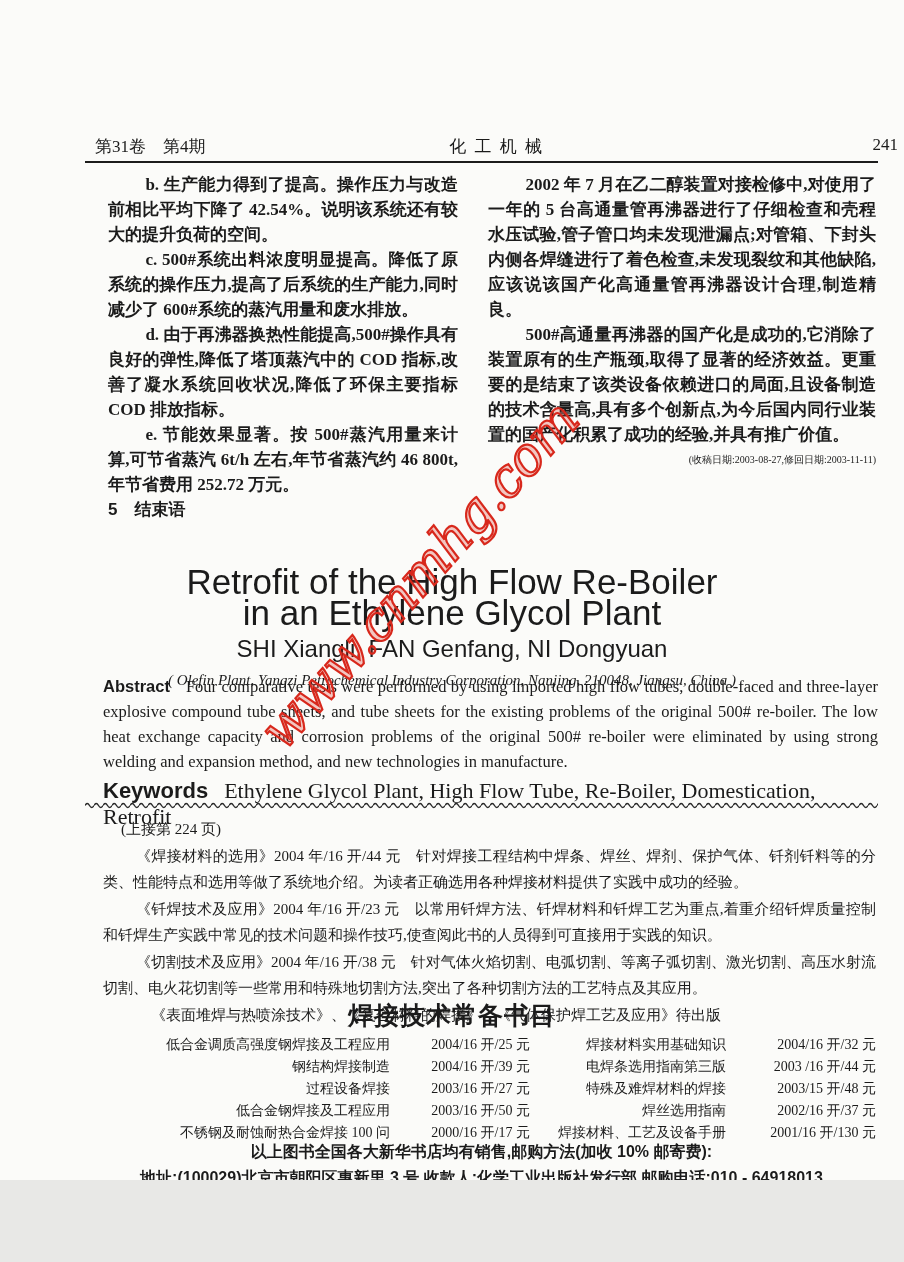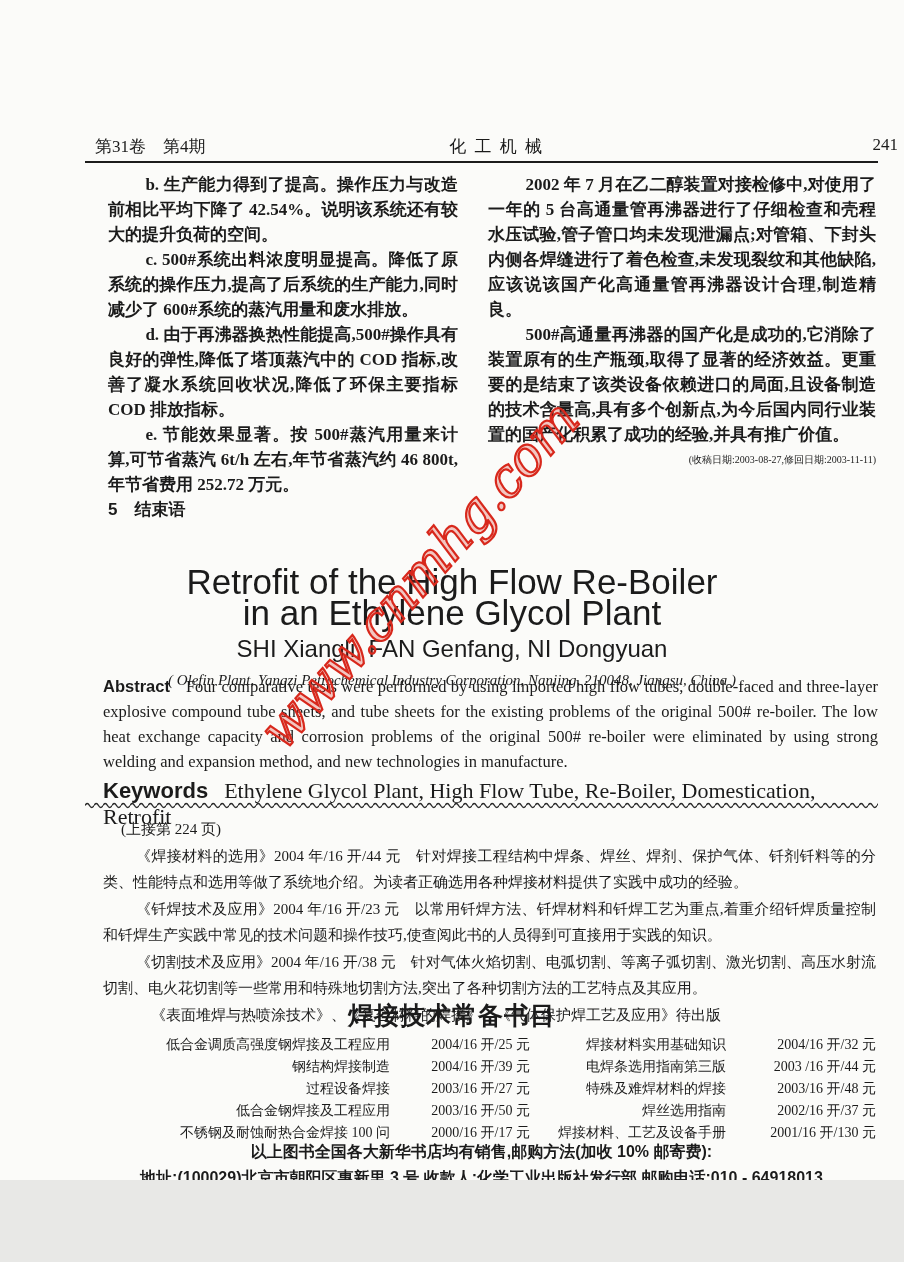--- a/index.html
+++ b/index.html
@@ -161,21 +161,21 @@
     <div class="book-row">
       <div class="cell">钢结构焊接制造</div>
       <div class="cell">2004/16 开/39 元</div>
       <div class="cell">电焊条选用指南第三版</div>
       <div class="cell">2003 /16 开/44 元</div>
     </div>
     <div class="book-row">
       <div class="cell">过程设备焊接</div>
       <div class="cell">2003/16 开/27 元</div>
       <div class="cell">特殊及难焊材料的焊接</div>
-      <div class="cell">2003/16 开/48 元</div>
+      <div class="cell">2003/15 开/48 元</div>
     </div>
     <div class="book-row">
       <div class="cell">低合金钢焊接及工程应用</div>
       <div class="cell">2003/16 开/50 元</div>
       <div class="cell">焊丝选用指南</div>
       <div class="cell">2002/16 开/37 元</div>
     </div>
     <div class="book-row">
       <div class="cell">不锈钢及耐蚀耐热合金焊接 100 问</div>
       <div class="cell">2000/16 开/17 元</div>

